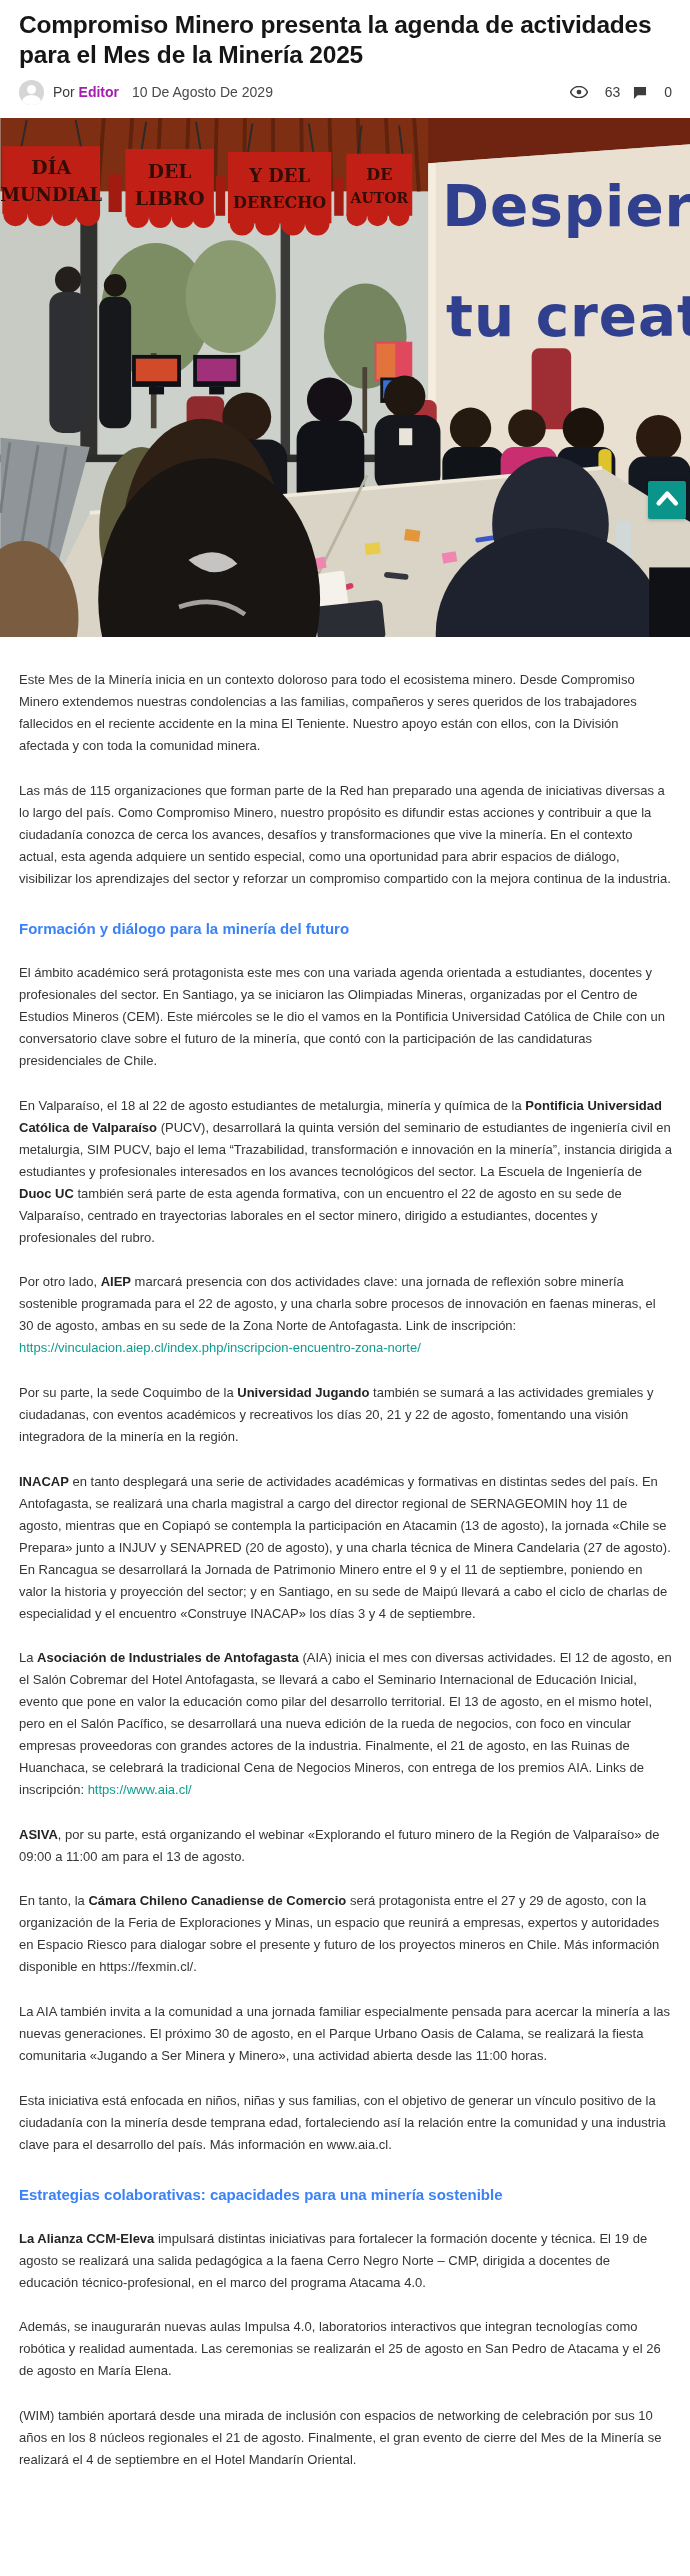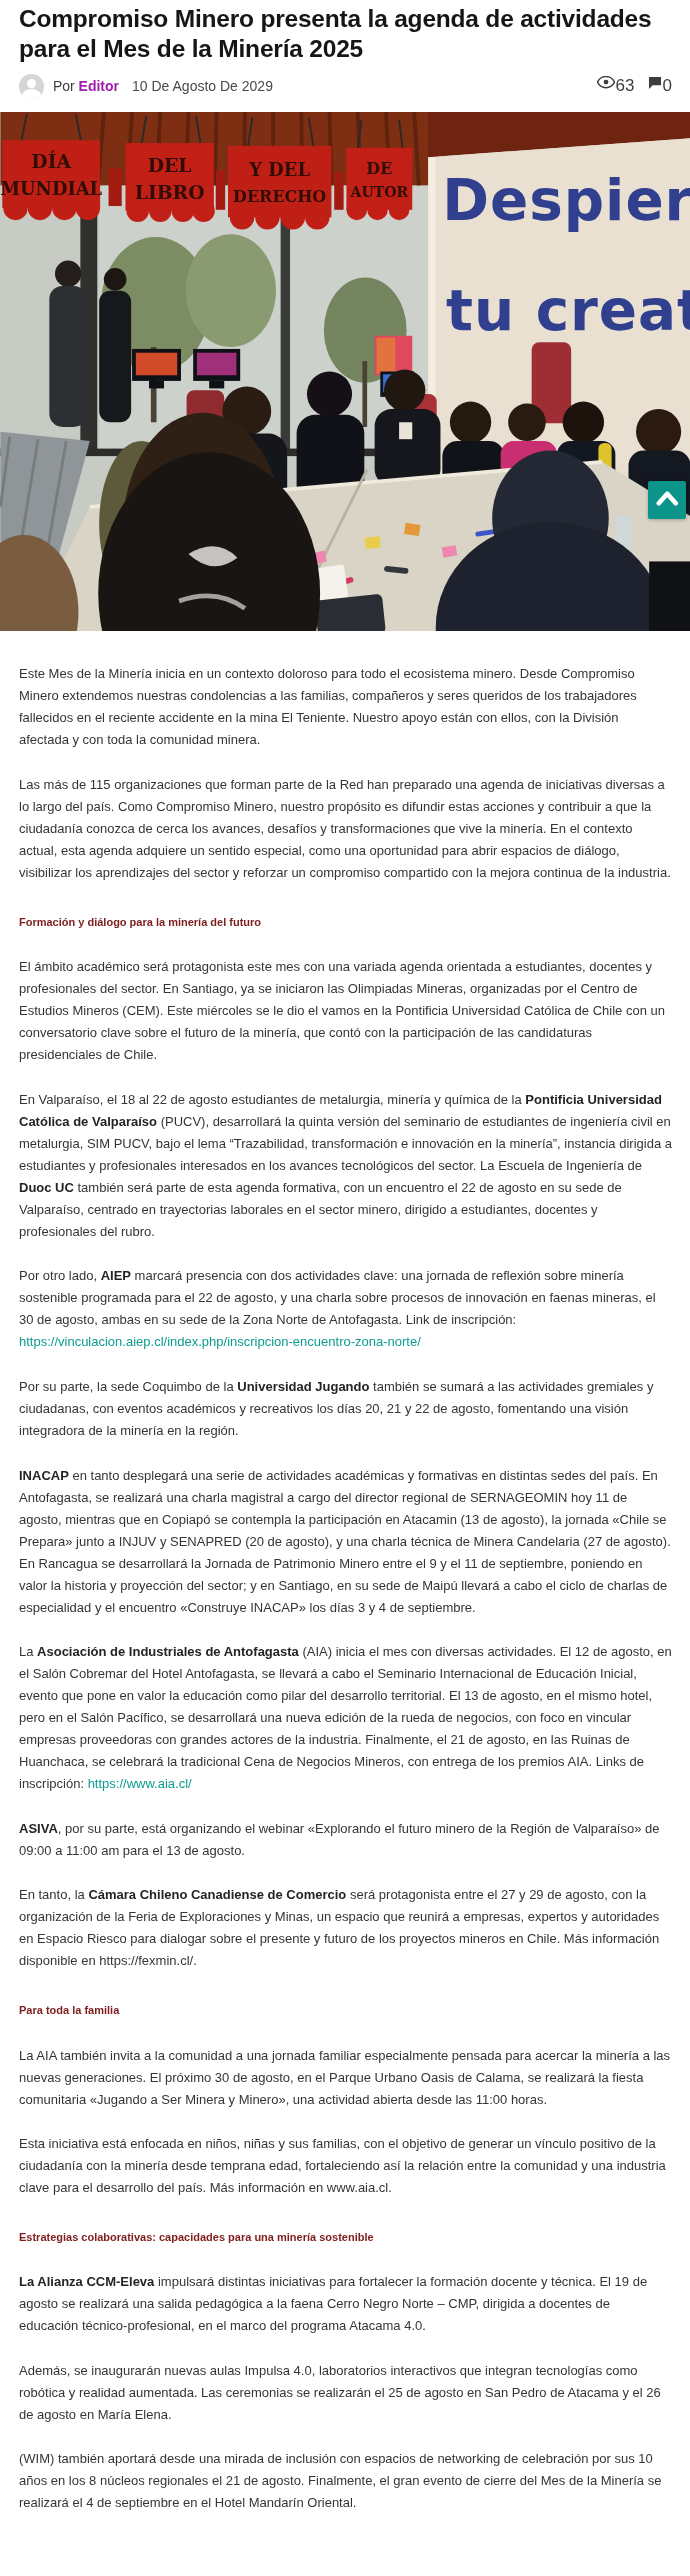--- a/index.html
+++ b/index.html
@@ -7,21 +7,21 @@
   body {
     width: 691px;
     min-height: 2576px;
     position: relative;
     font-family: "Liberation Sans", "DejaVu Sans", sans-serif;
     color: #353535;
   }
   .page { position: relative; width: 691px; }
 
   
-  .header { padding: 4px 19px 0 19px; }
+  .header { padding: 10px 19px 0 19px; }
   .post-title {
     font-size: 24.5px;
     line-height: 30px;
     font-weight: 800;
     color: #161616;
     letter-spacing: -0.2px;
   }
   .byline-row {
     margin-top: 9.4px;
     display: flex;
@@ -49,21 +49,21 @@
     position: absolute;
     top: 15px; left: 2.8px;
     width: 19px; height: 13px;
     border-radius: 50%;
     background: #ffffff;
   }
   .byline-text { margin-left: 9.4px; font-size: 14px; color: #3c3c3c; }
   .byline-text .author { font-weight: 700; color: #a21caf; }
   .byline-date { margin-left: 13px; font-size: 14px; color: #4a4a4a; }
   .stats { margin-left: auto; display: flex; align-items: center; gap: 13px; }
-  .stat { display: flex; gap: 1px; font-size: 17px; color: #3d3d3d; }
+  .stat { display: flex; align-items: center; gap: 17px; font-size: 14px; color: #3d3d3d; }
   .stat svg { display: block; }
 
   
   .hero {
     margin-top: 13px;
     width: 691px;
     height: 519px;
     overflow: hidden;
     background: #c7cbc4;
   }
@@ -72,24 +72,24 @@
   
   .article { padding: 32px 19px 38px 19px; }
   .article p.article-paragraph {
     font-size: 13px;
     line-height: 22px;
     color: #353535;
     margin: 0 0 22.6px 0;
     word-break: break-word;
   }
   .article h2.article-heading {
-    font-size: 11px;
+    font-size: 15px;
     line-height: 21.6px;
     font-weight: 800;
-    color: #7f1d1d;
+    color: #3b82f6;
     margin: 28px 0 22.6px 0;
   }
   .article strong { font-weight: 800; color: #242426; }
   .article a.inline-link { color: #0d9c90; text-decoration: none; }
 
   
   .scroll-top {
     position: absolute;
     top: 481px;
     right: 4.7px;
@@ -314,21 +314,20 @@
       <p class="article-paragraph">Las más de 115 organizaciones que forman parte de la Red han preparado una agenda de iniciativas diversas a lo largo del país. Como Compromiso Minero, nuestro propósito es difundir estas acciones y contribuir a que la ciudadanía conozca de cerca los avances, desafíos y transformaciones que vive la minería. En el contexto actual, esta agenda adquiere un sentido especial, como una oportunidad para abrir espacios de diálogo, visibilizar los aprendizajes del sector y reforzar un compromiso compartido con la mejora continua de la industria.</p>
       <h2 class="article-heading">Formación y diálogo para la minería del futuro</h2>
       <p class="article-paragraph">El ámbito académico será protagonista este mes con una variada agenda orientada a estudiantes, docentes y profesionales del sector. En Santiago, ya se iniciaron las Olimpiadas Mineras, organizadas por el Centro de Estudios Mineros (CEM). Este miércoles se le dio el vamos en la Pontificia Universidad Católica de Chile con un conversatorio clave sobre el futuro de la minería, que contó con la participación de las candidaturas presidenciales de Chile.</p>
       <p class="article-paragraph">En Valparaíso, el 18 al 22 de agosto estudiantes de metalurgia, minería y química de la <strong>Pontificia Universidad Católica de Valparaíso</strong> (PUCV), desarrollará la quinta versión del seminario de estudiantes de ingeniería civil en metalurgia, SIM PUCV, bajo el lema “Trazabilidad, transformación e innovación en la minería”, instancia dirigida a estudiantes y profesionales interesados en los avances tecnológicos del sector. La Escuela de Ingeniería de <strong>Duoc UC</strong> también será parte de esta agenda formativa, con un encuentro el 22 de agosto en su sede de Valparaíso, centrado en trayectorias laborales en el sector minero, dirigido a estudiantes, docentes y profesionales del rubro.</p>
       <p class="article-paragraph">Por otro lado, <strong>AIEP</strong> marcará presencia con dos actividades clave: una jornada de reflexión sobre minería sostenible programada para el 22 de agosto, y una charla sobre procesos de innovación en faenas mineras, el 30 de agosto, ambas en su sede de la Zona Norte de Antofagasta. Link de inscripción: <a href="#" class="inline-link">https://vinculacion.aiep.cl/index.php/inscripcion-encuentro-zona-norte/</a></p>
       <p class="article-paragraph">Por su parte, la sede Coquimbo de la <strong>Universidad Jugando</strong> también se sumará a las actividades gremiales y ciudadanas, con eventos académicos y recreativos los días 20, 21 y 22 de agosto, fomentando una visión integradora de la minería en la región.</p>
       <p class="article-paragraph"><strong>INACAP</strong> en tanto desplegará una serie de actividades académicas y formativas en distintas sedes del país. En Antofagasta, se realizará una charla magistral a cargo del director regional de SERNAGEOMIN hoy 11 de agosto, mientras que en Copiapó se contempla la participación en Atacamin (13 de agosto), la jornada «Chile se Prepara» junto a INJUV y SENAPRED (20 de agosto), y una charla técnica de Minera Candelaria (27 de agosto). En Rancagua se desarrollará la Jornada de Patrimonio Minero entre el 9 y el 11 de septiembre, poniendo en valor la historia y proyección del sector; y en Santiago, en su sede de Maipú llevará a cabo el ciclo de charlas de especialidad y el encuentro «Construye INACAP» los días 3 y 4 de septiembre.</p>
       <p class="article-paragraph">La <strong>Asociación de Industriales de Antofagasta</strong> (AIA) inicia el mes con diversas actividades. El 12 de agosto, en el Salón Cobremar del Hotel Antofagasta, se llevará a cabo el Seminario Internacional de Educación Inicial, evento que pone en valor la educación como pilar del desarrollo territorial. El 13 de agosto, en el mismo hotel, pero en el Salón Pacífico, se desarrollará una nueva edición de la rueda de negocios, con foco en vincular empresas proveedoras con grandes actores de la industria. Finalmente, el 21 de agosto, en las Ruinas de Huanchaca, se celebrará la tradicional Cena de Negocios Mineros, con entrega de los premios AIA. Links de inscripción: <a href="#" class="inline-link">https://www.aia.cl/</a></p>
       <p class="article-paragraph"><strong>ASIVA</strong>, por su parte, está organizando el webinar «Explorando el futuro minero de la Región de Valparaíso» de 09:00 a 11:00 am para el 13 de agosto.</p>
       <p class="article-paragraph">En tanto, la <strong>Cámara Chileno Canadiense de Comercio</strong> será protagonista entre el 27 y 29 de agosto, con la organización de la Feria de Exploraciones y Minas, un espacio que reunirá a empresas, expertos y autoridades en Espacio Riesco para dialogar sobre el presente y futuro de los proyectos mineros en Chile. Más información disponible en https://fexmin.cl/.</p>
-      <h2 class="article-heading">Para toda la familia</h2>
       <p class="article-paragraph">La AIA también invita a la comunidad a una jornada familiar especialmente pensada para acercar la minería a las nuevas generaciones. El próximo 30 de agosto, en el Parque Urbano Oasis de Calama, se realizará la fiesta comunitaria «Jugando a Ser Minera y Minero», una actividad abierta desde las 11:00 horas.</p>
       <p class="article-paragraph">Esta iniciativa está enfocada en niños, niñas y sus familias, con el objetivo de generar un vínculo positivo de la ciudadanía con la minería desde temprana edad, fortaleciendo así la relación entre la comunidad y una industria clave para el desarrollo del país. Más información en www.aia.cl.</p>
       <h2 class="article-heading">Estrategias colaborativas: capacidades para una minería sostenible</h2>
       <p class="article-paragraph"><strong>La Alianza CCM-Eleva</strong> impulsará distintas iniciativas para fortalecer la formación docente y técnica. El 19 de agosto se realizará una salida pedagógica a la faena Cerro Negro Norte – CMP, dirigida a docentes de educación técnico-profesional, en el marco del programa Atacama 4.0.</p>
       <p class="article-paragraph">Además, se inaugurarán nuevas aulas Impulsa 4.0, laboratorios interactivos que integran tecnologías como robótica y realidad aumentada. Las ceremonias se realizarán el 25 de agosto en San Pedro de Atacama y el 26 de agosto en María Elena.</p>
       <p class="article-paragraph"> (WIM) también aportará desde una mirada de inclusión con espacios de networking de celebración por sus 10 años en los 8 núcleos regionales el 21 de agosto. Finalmente, el gran evento de cierre del Mes de la Minería se realizará el 4 de septiembre en el Hotel Mandarín Oriental.</p>
     </div>
 
   <button class="scroll-top">
     <span>

